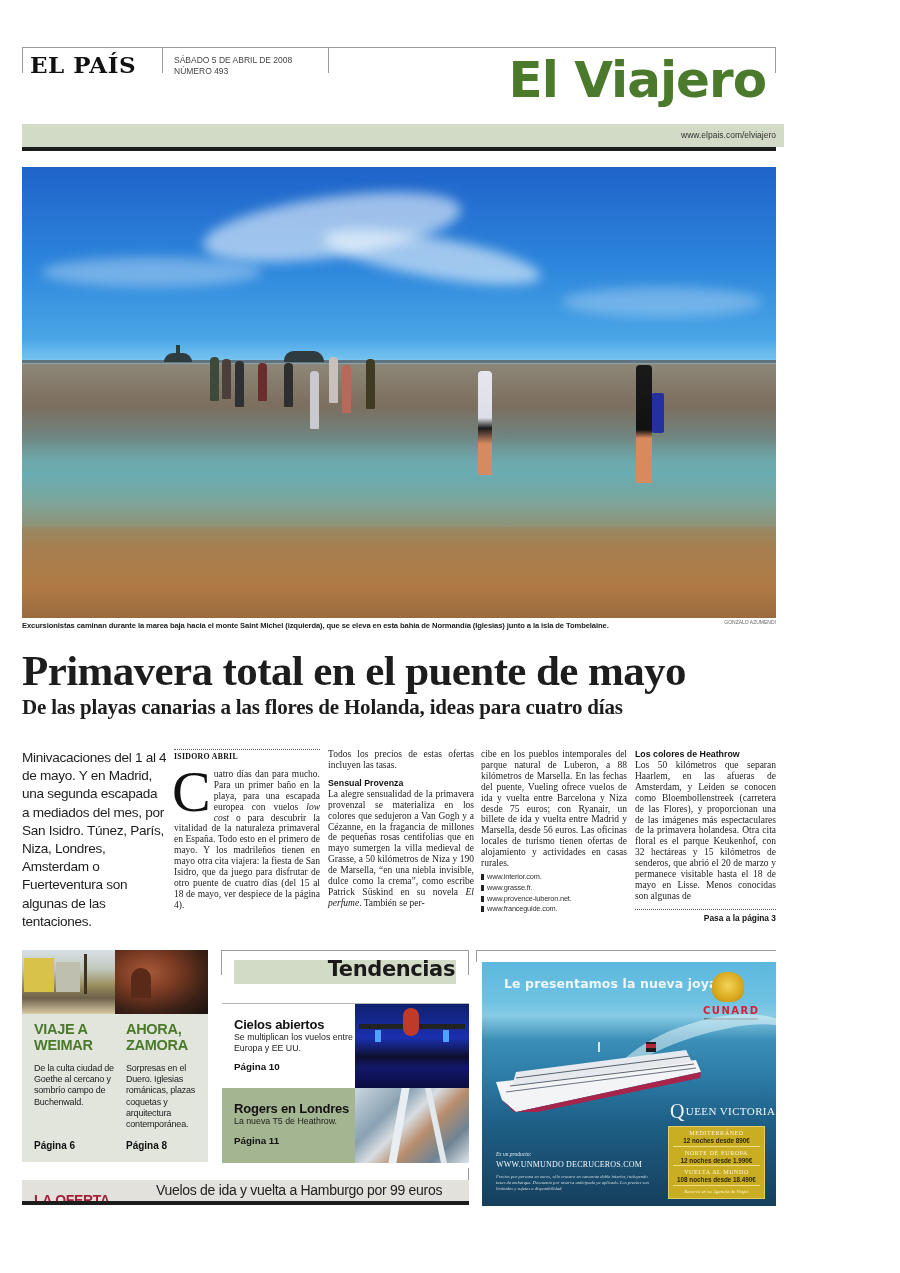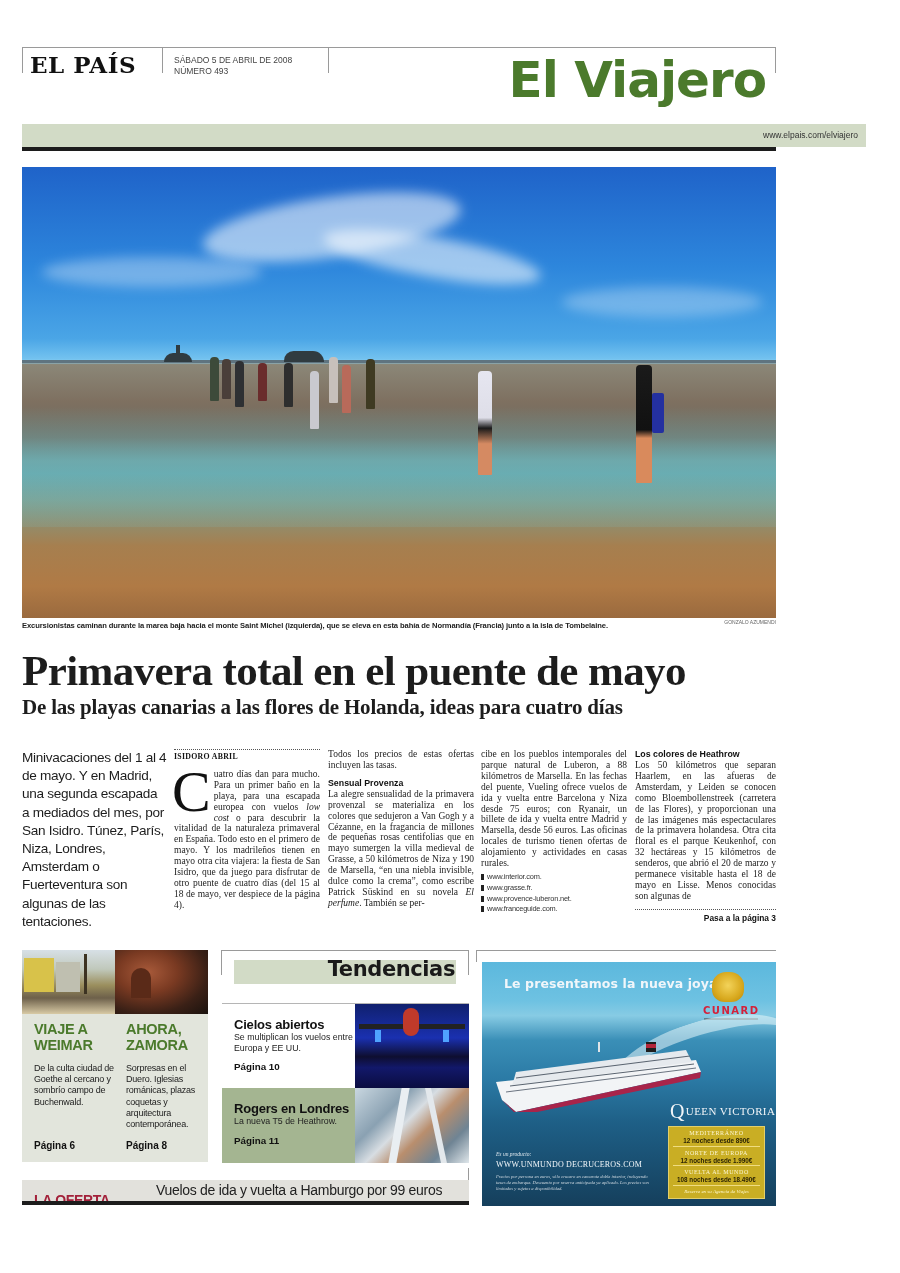--- a/index.html
+++ b/index.html
@@ -7,21 +7,21 @@
   body { position: relative; font-family: "Liberation Serif", serif; color: #1a1a1a; }
 
   
   .masthead { position: absolute; left: 22px; top: 47px; width: 754px; height: 72px; }
   .mh-topline { position: absolute; left: 0; top: 0; width: 754px; height: 1px; background: #9a9a9a; }
   .mh-vl { position: absolute; top: 0; width: 1px; background: #9a9a9a; }
   .logo-elpais { position: absolute; left: 8px; top: 4px; font-family: "DejaVu Serif", serif; font-weight: bold; font-size: 23px; letter-spacing: 0.5px; color: #111; }
   .mh-date { position: absolute; left: 152px; top: 8px; font-family: "Liberation Sans", sans-serif; font-size: 8.5px; line-height: 11px; color: #444; text-transform: uppercase; }
   .logo-viajero { position: absolute; right: 10px; top: 3px; font-family: "DejaVu Sans", sans-serif; font-weight: bold; font-size: 50px; letter-spacing: -1px; color: #4b7a2c; line-height: 60px; }
 
-  .green-band { position: absolute; left: 22px; top: 124px; width: 844px; height: 23px; background: #d2dbc6; }
+  .green-band { position: absolute; left: 22px; top: 124px; width: 762px; height: 23px; background: #d2dbc6; }
   .green-band .url { position: absolute; right: 8px; top: 6px; font-family: "Liberation Sans", sans-serif; font-size: 8.5px; color: #333; }
   .black-rule { position: absolute; left: 22px; top: 147px; width: 754px; height: 4px; background: #1c1c1c; }
 
   
   .photo { position: absolute; left: 22px; top: 167px; width: 754px; height: 451px; overflow: hidden;
     background: linear-gradient(180deg, #1f63c9 0%, #2d86dc 22%, #4aa5e6 38%, #73c2ef 42.5%, #88cff3 43.2%, #8b8778 43.8%, #7e7060 52%, #6d6a60 60%, #5b9aa0 68%, #7c9b8a 74%, #a67f4f 84%, #b07a45 93%, #9a6a3e 100%); }
   .cloud { position: absolute; border-radius: 50%; background: rgba(255,255,255,0.55); filter: blur(6px); }
   .horizon { position: absolute; left: 0; top: 193px; width: 754px; height: 3px; background: #5f7480; }
   .mont { position: absolute; background: #303b40; }
   .walker { position: absolute; width: 9px; border-radius: 4px 4px 1px 1px; }
@@ -145,21 +145,21 @@
   <div class="walker" style="left:236px;top:196px;height:38px;background:#6a2c2c;"></div>
   <div class="walker" style="left:262px;top:196px;height:44px;background:#2e2e2e;"></div>
   <div class="walker" style="left:288px;top:204px;height:58px;background:#c9c9cf;"></div>
   <div class="walker" style="left:307px;top:190px;height:46px;background:#c7c0bb;"></div>
   <div class="walker" style="left:320px;top:198px;height:48px;background:#b86a5a;"></div>
   <div class="walker" style="left:344px;top:192px;height:50px;background:#3f3a22;"></div>
   <div class="walker" style="left:456px;top:204px;width:14px;height:104px;background:linear-gradient(180deg,#e6e6f0 0%,#dedee8 45%,#1a1a1a 55%,#d58a62 70%,#d58a62 100%);"></div>
   <div class="walker" style="left:614px;top:198px;width:16px;height:118px;background:linear-gradient(180deg,#1a1a1a 0%,#111 55%,#d98a5c 62%,#d98a5c 100%);"></div>
   <div class="walker" style="left:630px;top:226px;width:12px;height:40px;background:#2430a0;border-radius:2px;"></div>
 </div>
-<div class="photo-caption">Excursionistas caminan durante la marea baja hacia el monte Saint Michel (izquierda), que se eleva en esta bahía de Normandía (Francia) junto a la isla de Tombelaine.</div>
+<div class="photo-caption">Excursionistas caminan durante la marea baja hacia el monte Saint Michel (izquierda), que se eleva en esta bahía de Normandía (Iglesias) junto a la isla de Tombelaine.</div>
 <div class="photo-credit">GONZALO AZUMENDI</div>
 
 <h1 class="headline">Primavera total en el puente de mayo</h1>
 <h2 class="subhead">De las playas canarias a las flores de Holanda, ideas para cuatro días</h2>
 
 <div class="lead">Minivacaciones del 1 al 4 de mayo. Y en Madrid, una segunda escapada a mediados del mes, por San Isidro. Túnez, París, Niza, Londres, Amsterdam o Fuerteventura son algunas de las tentaciones.</div>
 
 <div class="col" style="left:174px;">
   <div class="byline-rule"></div>
   <div class="byline">ISIDORO ABRIL</div>

